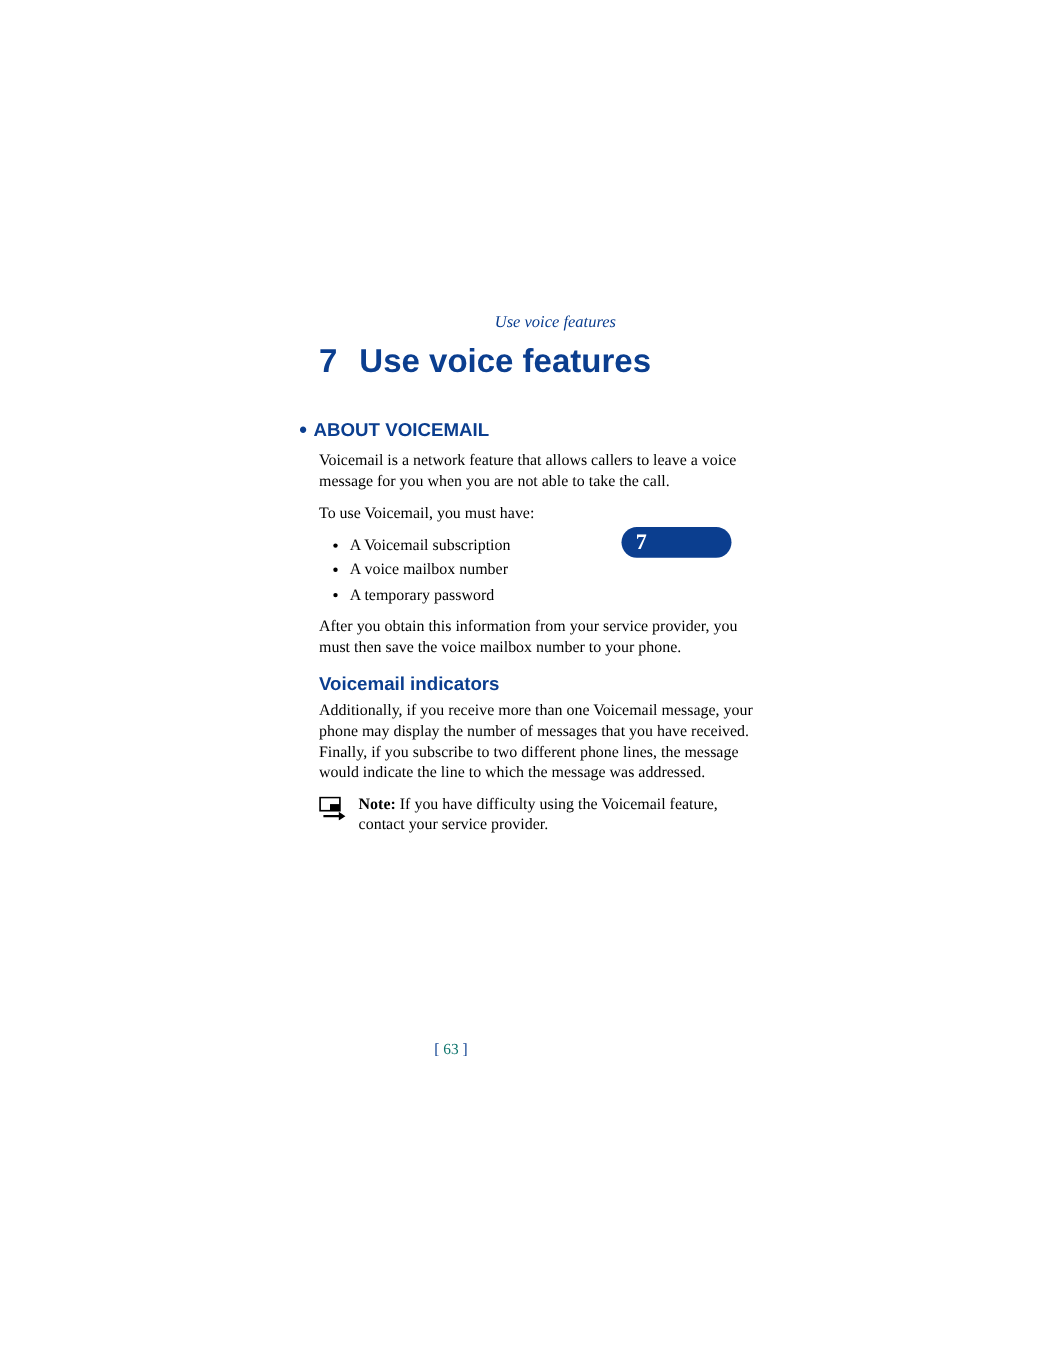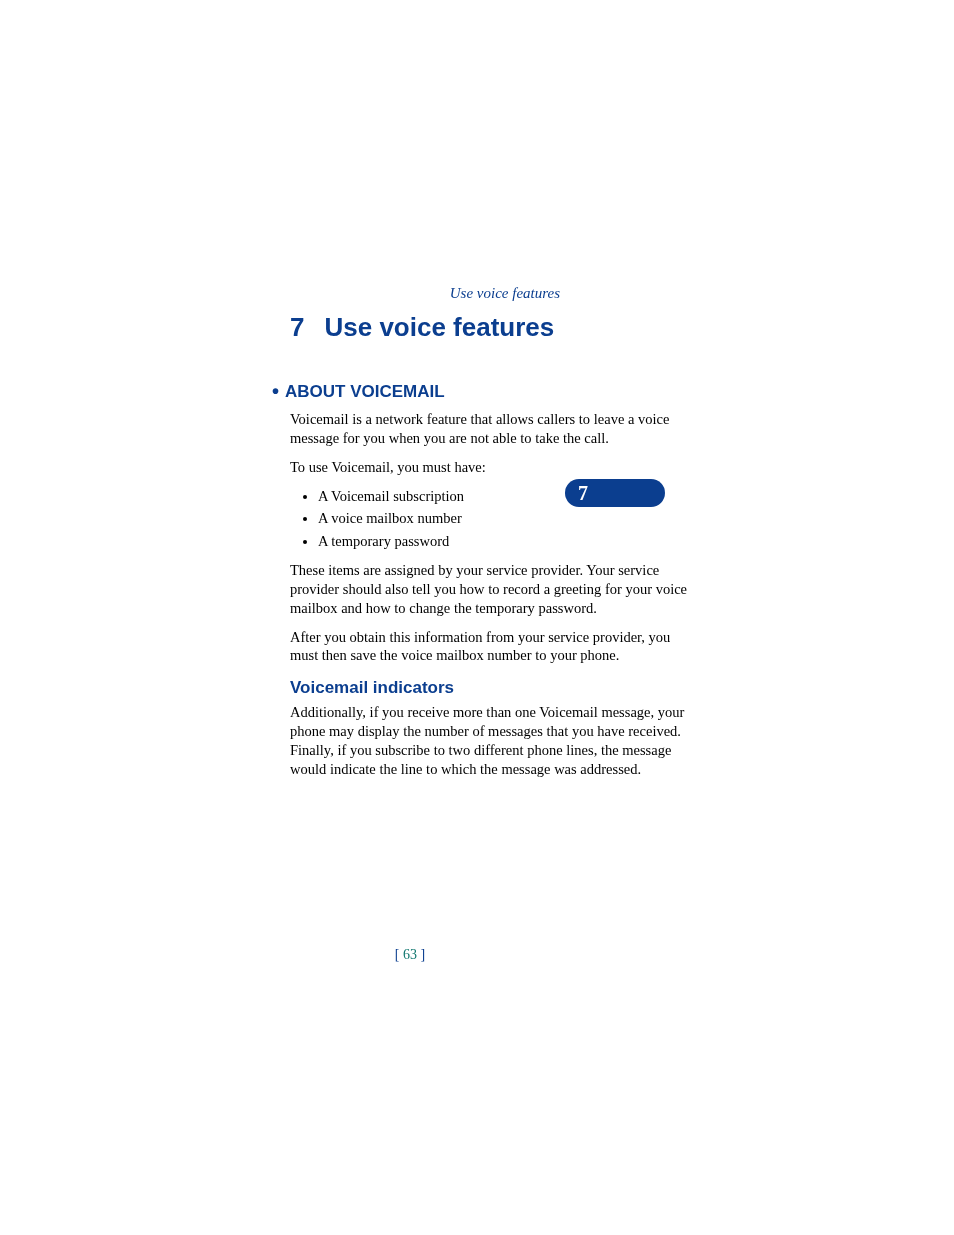--- a/index.html
+++ b/index.html
@@ -26,21 +26,21 @@
     color: #0b3e8f;
     font-size: 15px;
     font-family: Georgia, serif;
   }
   .chapter-title {
     position: absolute;
     top: 312px;
     left: 290px;
     color: #0b3e8f;
     font-weight: bold;
-    font-size: 26px;
+    font-size: 30px;
     font-family: Verdana, Arial, sans-serif;
   }
   .chapter-title .num {
     display: inline-block;
     margin-right: 20px;
   }
   .content {
     position: absolute;
     top: 360px;
     left: 290px;
@@ -142,25 +142,36 @@
     <div class="section-heading">
       <span class="bullet">•</span><span>ABOUT VOICEMAIL</span>
     </div>
     <p>Voicemail is a network feature that allows callers to leave a voice message for you when you are not able to take the call.</p>
     <p>To use Voicemail, you must have:</p>
     <ul class="req">
       <li>A Voicemail subscription</li>
       <li>A voice mailbox number</li>
       <li>A temporary password</li>
     </ul>
-    <p>These items are assigned by your service provider. Your service provider should also tell you how to record a greeting for your voice mailbox and how to change the temporary password.</p>
     <p>After you obtain this information from your service provider, you must then save the voice mailbox number to your phone.</p>
 
     <div class="subheading">Voicemail indicators</div>
     <p>Additionally, if you receive more than one Voicemail message, your phone may display the number of messages that you have received. Finally, if you subscribe to two different phone lines, the message would indicate the line to which the message was addressed.</p>
 
+    <div class="note-block">
+      <div class="note-icon">
+        <svg width="26" height="22" viewBox="0 0 26 22">
+          <rect x="1" y="1" width="18" height="12" fill="none" stroke="#000" stroke-width="1.5"></rect>
+          <rect x="10" y="7" width="9" height="6" fill="#000"></rect>
+          <path d="M 4 17 L 18 17 L 18 14 L 24 18 L 18 22 L 18 19 L 4 19 Z" fill="#000"></path>
+        </svg>
+      </div>
+      <div class="note-text">
+        <strong>Note:</strong><span> If you have difficulty using the Voicemail feature, contact your service provider.</span>
+      </div>
+    </div>
   </div>
 
   <div class="page-number">
     <span class="bracket">[ </span><span class="num">63</span><span class="bracket"> ]</span>
   </div>
 
 </div>
 
 </body></html>

